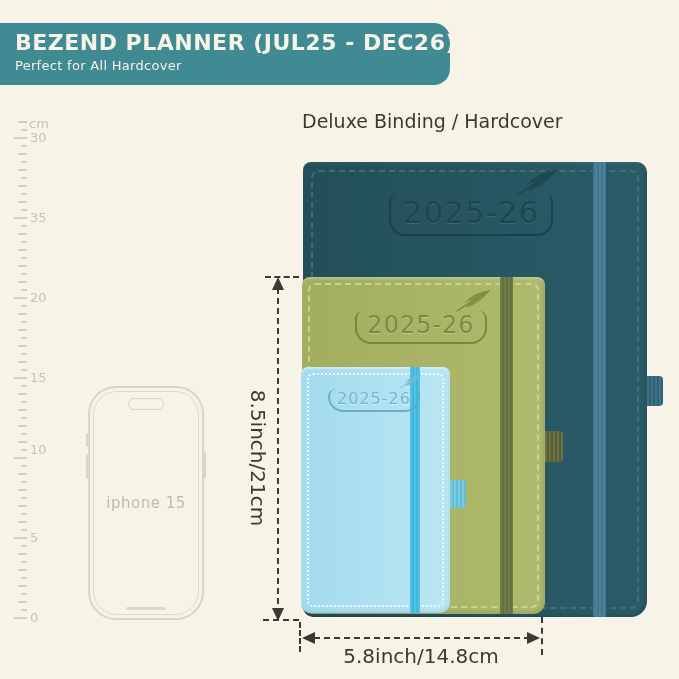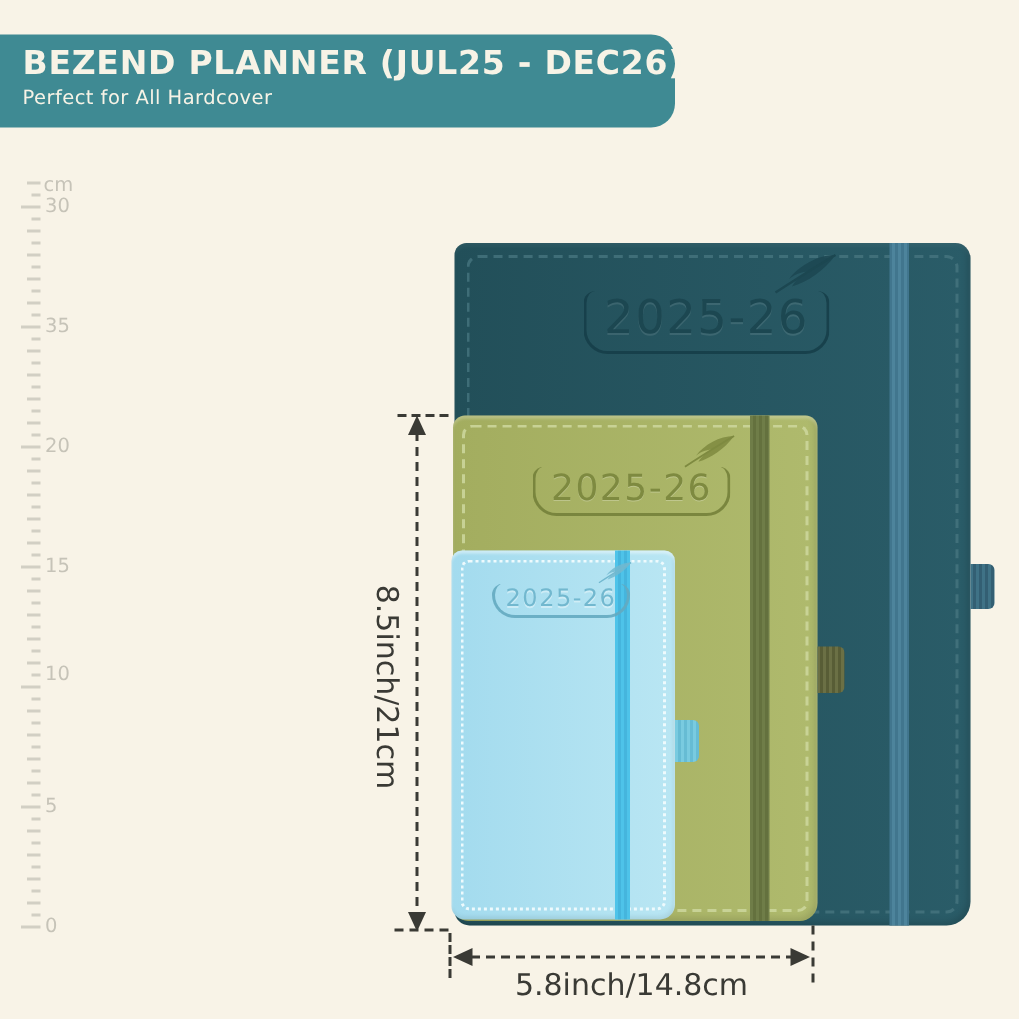--- a/index.html
+++ b/index.html
@@ -118,20 +118,21 @@
 <body>
 
 <div class="stage">
 
   <div class="banner">
     <div class="banner-title">BEZEND PLANNER (JUL25 - DEC26)</div>
     <div class="banner-sub">Perfect for All Hardcover</div>
   </div>
 
   <div class="note">
+    <div>Deluxe Binding / Hardcover</div>
   </div>
 
   <div class="ruler-host">
     <span class="runit">cm</span>
   <div class="rtick" style="top: 617px; left: 14px; width: 13px;"></div>
       <div class="rtick" style="top: 609px; left: 21px; width: 6px;"></div>
       <div class="rtick" style="top: 601px; left: 18px; width: 9px;"></div>
       <div class="rtick" style="top: 593px; left: 21px; width: 6px;"></div>
       <div class="rtick" style="top: 585px; left: 18px; width: 9px;"></div>
       <div class="rtick" style="top: 577px; left: 21px; width: 6px;"></div>
@@ -194,20 +195,29 @@
       <div class="rtick" style="top: 121px; left: 18px; width: 9px;"></div>
       <span class="rlabel" style="top: 130px;">30</span>
       <span class="rlabel" style="top: 210px;">35</span>
       <span class="rlabel" style="top: 290px;">20</span>
       <span class="rlabel" style="top: 370px;">15</span>
       <span class="rlabel" style="top: 442px;">10</span>
       <span class="rlabel" style="top: 530px;">5</span>
       <span class="rlabel" style="top: 610px;">0</span>
     </div>
 
+  <div class="phone">
+    <div class="phone-inner"></div>
+    <div class="island"></div>
+    <div class="pbtn l1"></div>
+    <div class="pbtn l2"></div>
+    <div class="pbtn r1"></div>
+    <div class="phone-label">iphone 15</div>
+    <div class="phone-bar"></div>
+  </div>
 
   <div class="planner large">
     <div class="stitch"></div>
     <div class="band"></div>
     <div class="loop"></div>
     <div class="brand">
       <span class="yearbox">
         <svg class="quill" viewBox="0 0 44 28">
           <path d="M42 2 C30 2 18 9 11 18 C16 14 21 13 25 13 C20 15 15 19 13 23 C23 20 34 13 42 2 Z" fill="currentColor" opacity="0.85"></path>
           <path d="M2 27 C16 18 30 9 42 2" stroke="currentColor" fill="none" stroke-width="1.6"></path>

